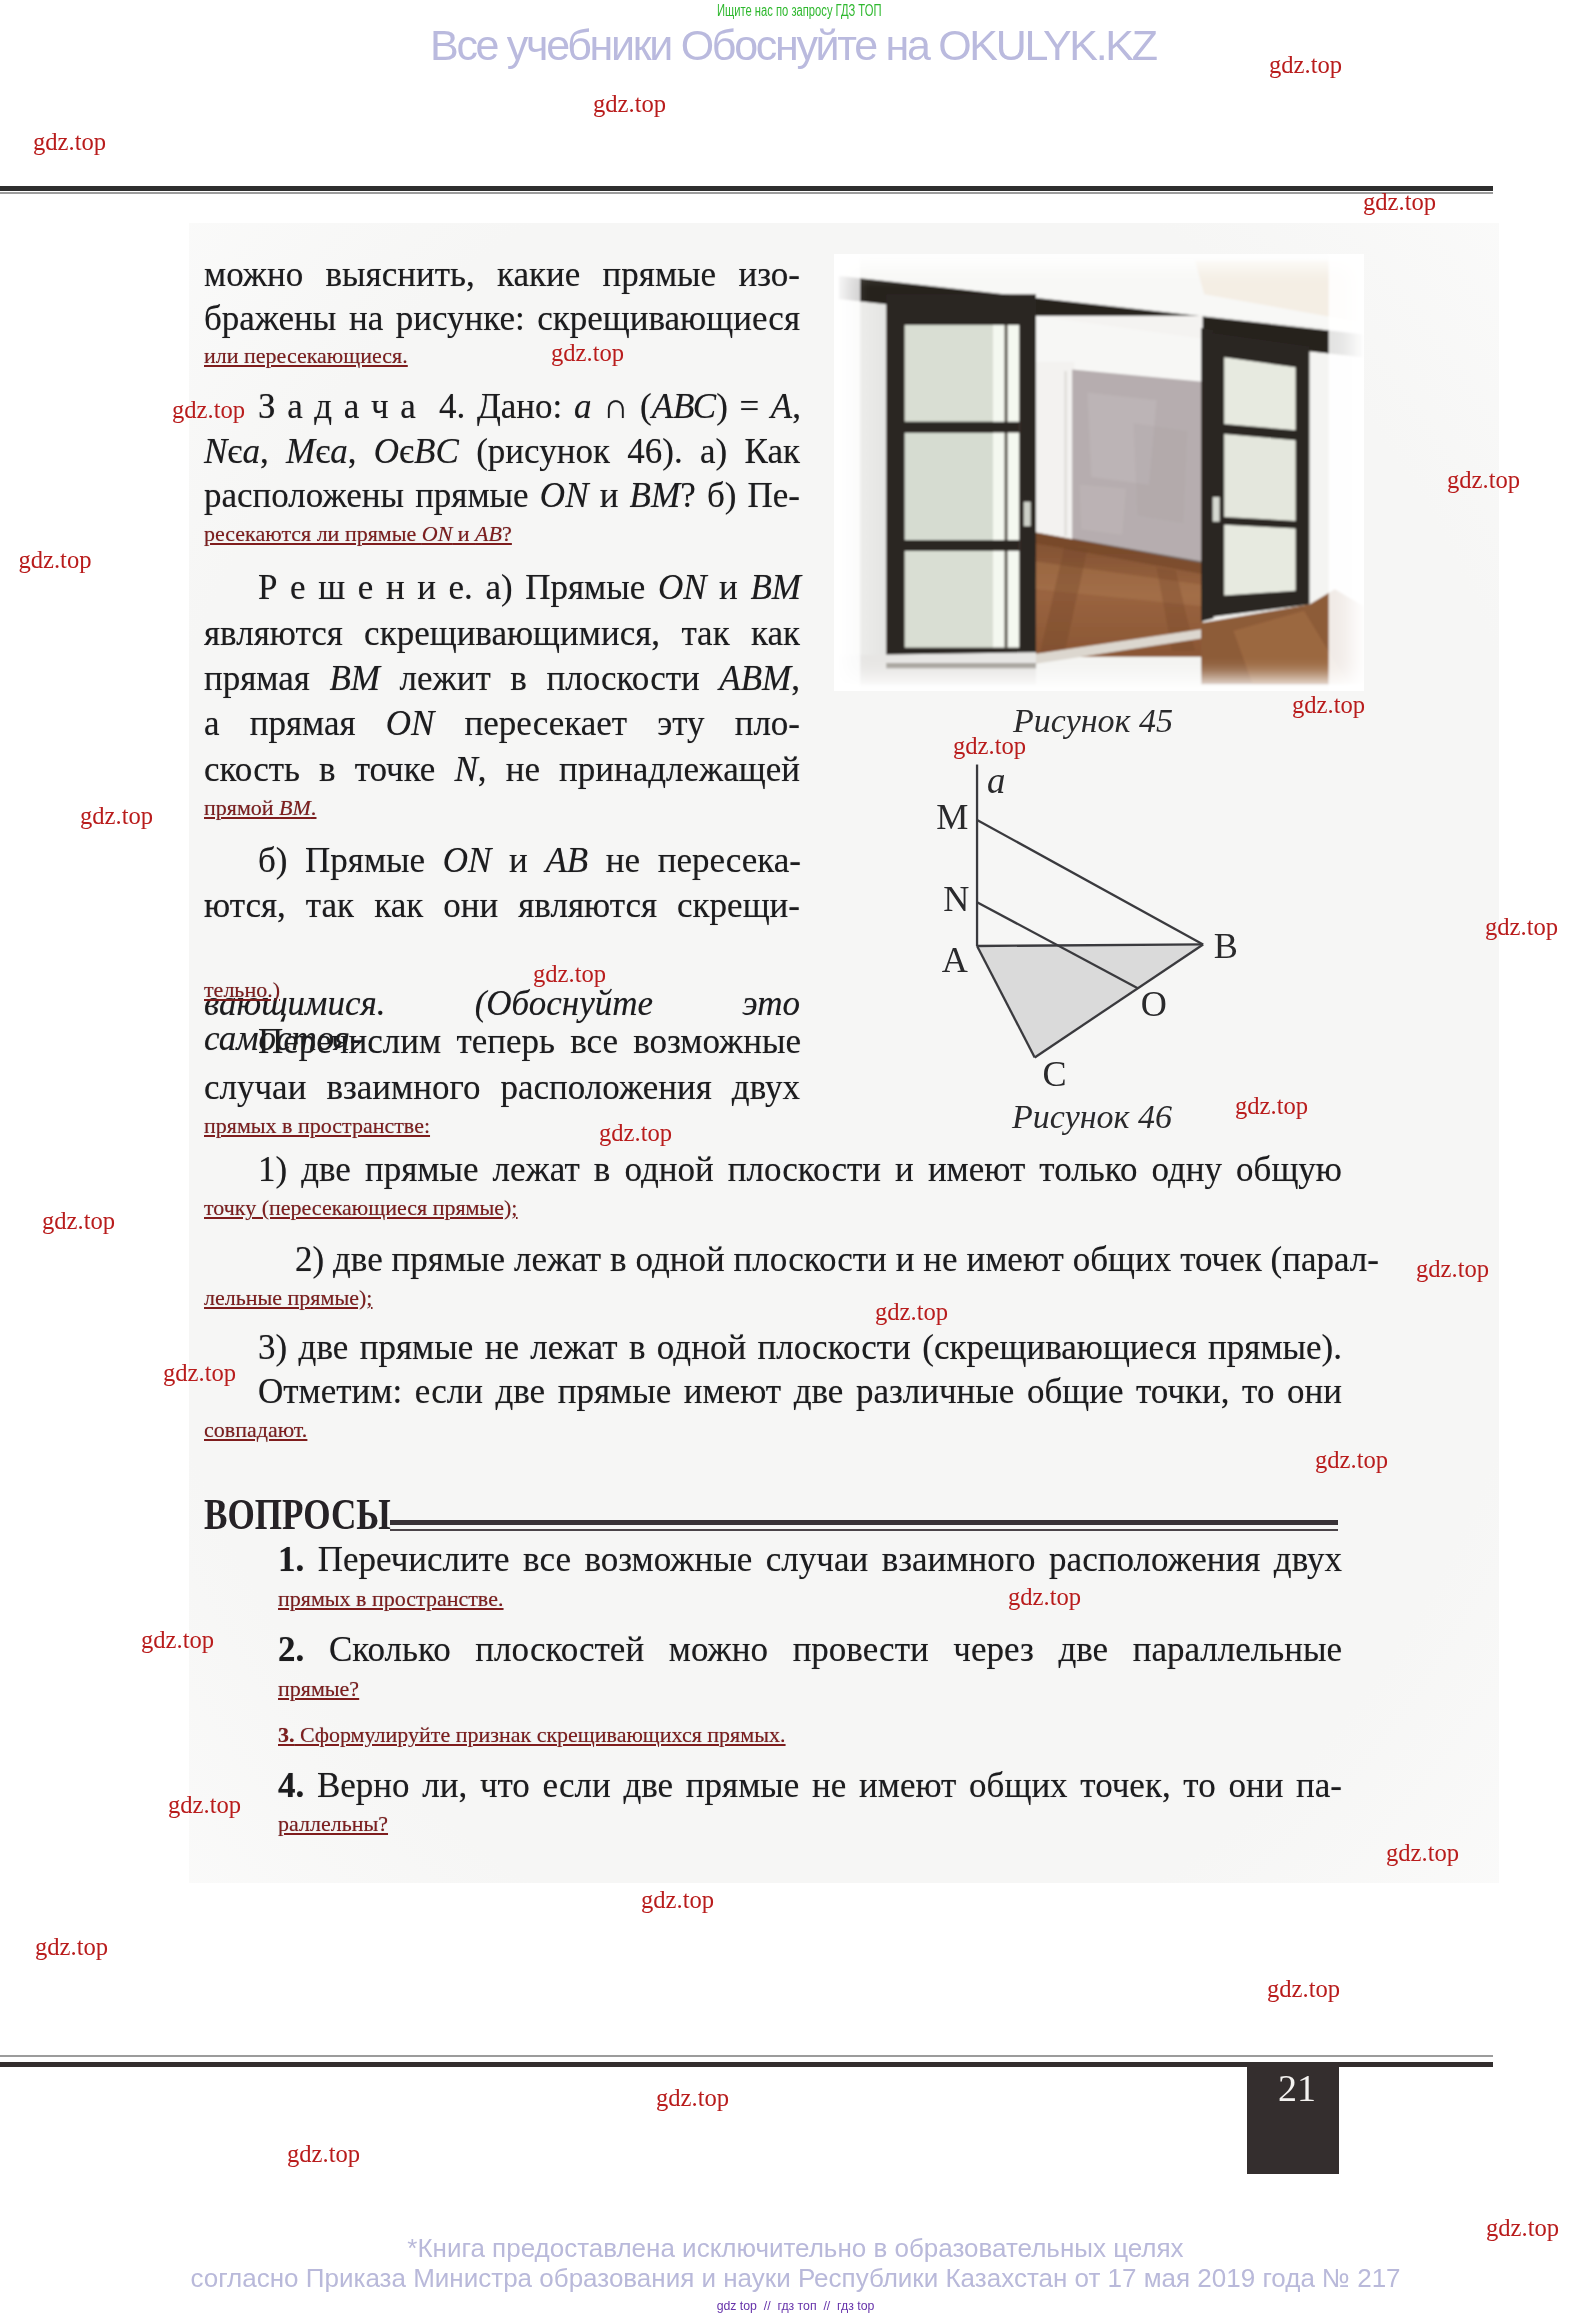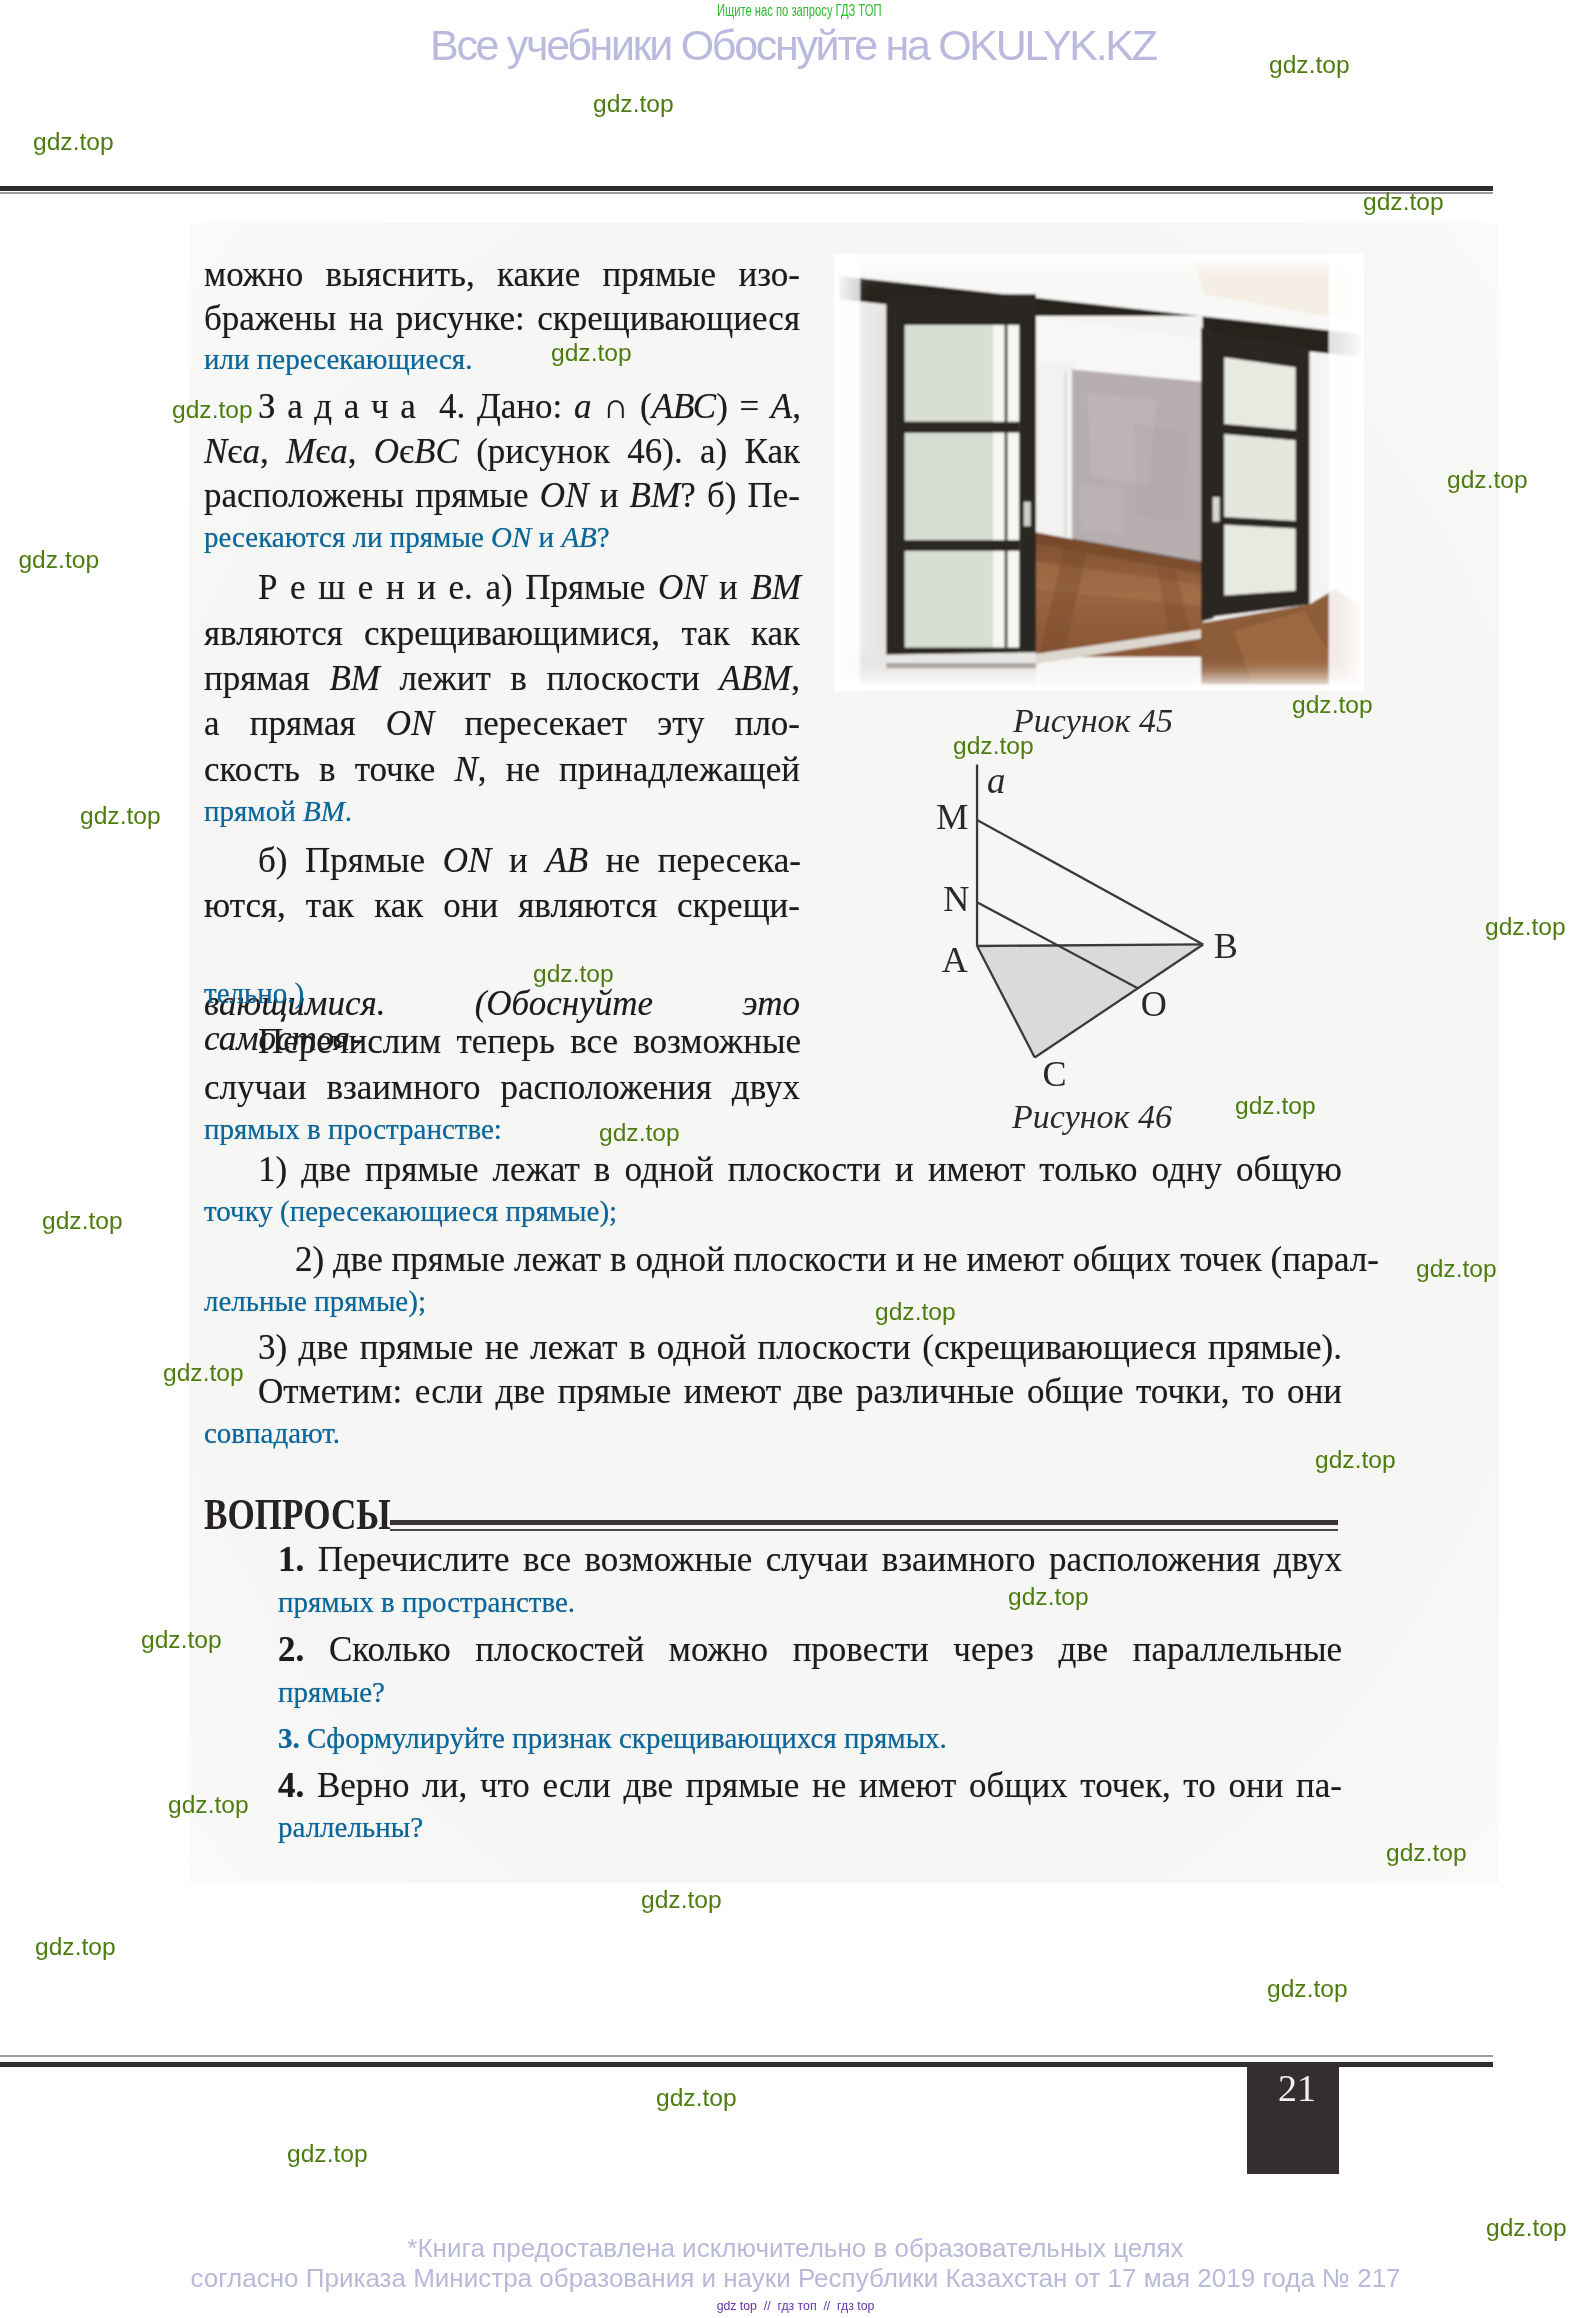--- a/index.html
+++ b/index.html
@@ -1,20 +1,20 @@
 <!DOCTYPE html>
 <html style="font-size:12.3px"><head>
 <meta charset="utf-8">
 <style>
   html,body{margin:0;padding:0;}
   body{width:1591px;height:2319px;position:relative;background:#ffffff;
        font-family:"Liberation Serif", serif;color:#1c1c1e;overflow:hidden;}
-  .wm{position:absolute;font-family:Liberation Sans, sans-serif;font-size:24.6px;
-      color:#4d7c0f;white-space:nowrap;letter-spacing:0px;}
-  .ln{position:absolute;font-size:29px;line-height:1;white-space:nowrap;color:#0369a1;text-shadow:0 0 0.8px rgba(40,40,44,0.55);}
+  .wm{position:absolute;font-family:Liberation Serif, serif;font-size:24.6px;
+      color:#b91c1c;white-space:nowrap;letter-spacing:0px;}
+  .ln{position:absolute;font-size:22px;line-height:1;white-space:nowrap;color:#7f1d1d;text-shadow:0 0 0.8px rgba(40,40,44,0.55);text-decoration:underline;}
   .jl{position:absolute;font-size:35px;line-height:1;text-align:justify;text-align-last:justify;color:#1c1c1e;text-shadow:0 0 0.8px rgba(40,40,44,0.55);}
   .jl i, .ln i{font-family:"Liberation Serif", serif;}
 </style>
 </head>
 <body>
 
 <div style="position:absolute;left:189px;top:223px;width:1310px;height:1660px;background:radial-gradient(ellipse 92% 92% at 50% 50%, #f6f6f5 60%, rgba(246,246,245,0) 100%);"></div>
 
 <div style="position:absolute;left:717px;top:1.5px;font-family:'Liberation Sans',sans-serif;font-size:16px;color:#2eb82e;white-space:nowrap;transform:scale(0.7,1);transform-origin:0 0;">Ищите нас по запросу ГДЗ ТОП</div>
 

